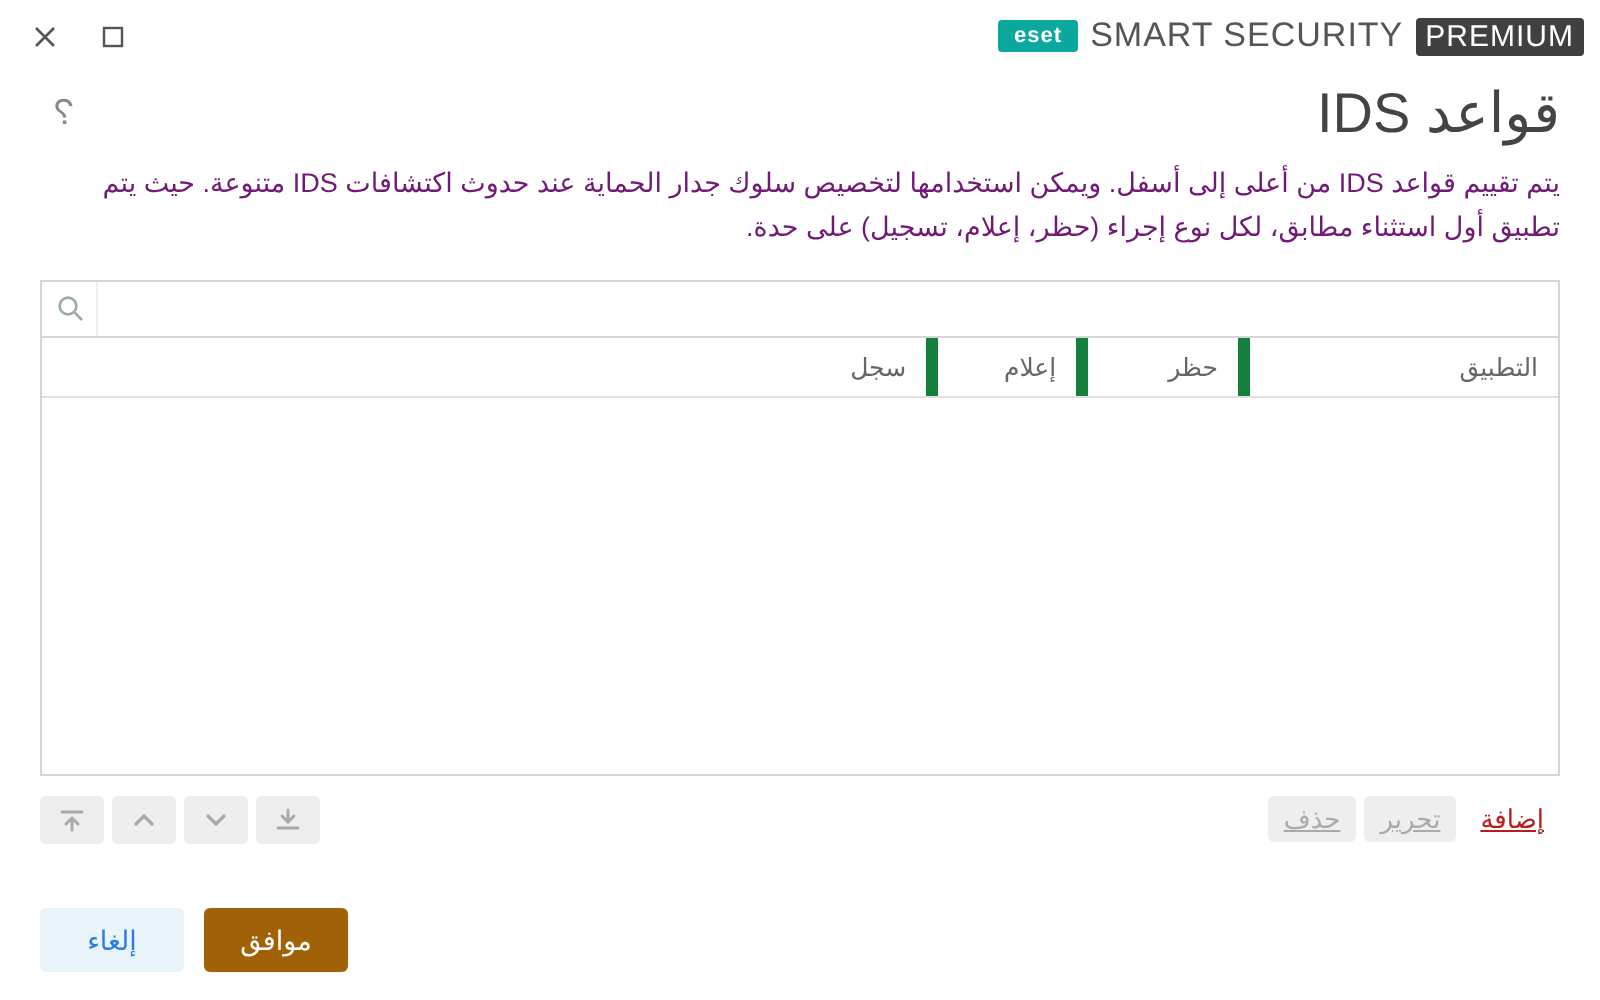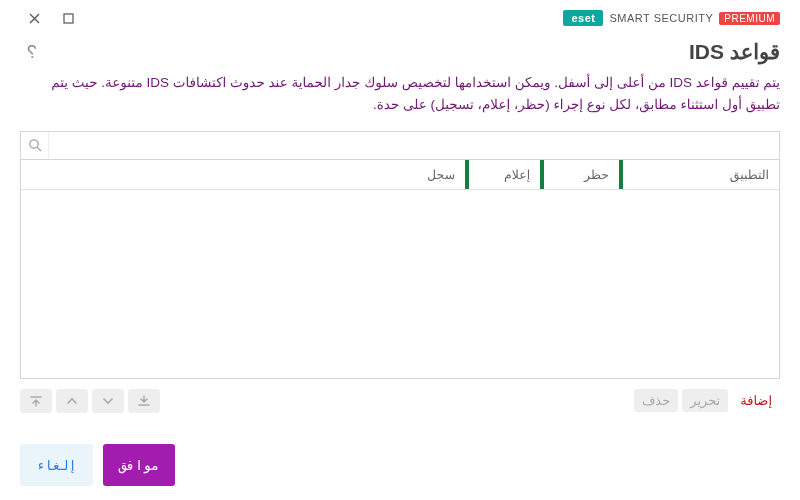--- a/index.html
+++ b/index.html
@@ -10,59 +10,59 @@
   background: #fff;
   color: #444;
   overflow: hidden;
   direction: rtl;
 }
 .titlebar {
   height: 36px;
   display: flex;
   align-items: center;
   justify-content: space-between;
-  padding: 0 20px;
+  padding: 0 8px;
   direction: ltr;
   gap: 46px;
 }
 .titlebar-left { display: flex; gap: 6px; align-items: center; }
 .titlebar-btn {
   width: 28px; height: 28px;
   display: flex; align-items: center; justify-content: center;
   cursor: pointer;
   color: #555;
 }
 .titlebar-right { display: flex; align-items: center; gap: 6px; }
 .brand-eset {
   background: #0aa89e;
   color: #fff;
   font-weight: 700;
   font-size: 11px;
   padding: 2px 8px;
   border-radius: 2px;
   letter-spacing: 0.5px;
 }
-.brand-text { font-size: 11px; color: #555; letter-spacing: 0.5px; }
+.brand-text { font-size: 17px; color: #555; letter-spacing: 0.5px; }
 .brand-premium {
-  background: #ef4444;
+  background: #404040;
   color: #fff;
-  font-size: 10px;
+  font-size: 15px;
   padding: 1px 5px;
   border-radius: 2px;
   letter-spacing: 0.5px;
 }
 .header-row {
   display: flex;
   align-items: center;
   justify-content: space-between;
   padding: 4px 20px 8px;
 }
 .page-title {
-  font-size: 21px;
-  font-weight: 700;
+  font-size: 28px;
+  font-weight: 400;
   color: #444;
 }
 .help-icon {
   width: 24px; height: 24px;
   display: flex; align-items: center; justify-content: center;
   color: #888;
   font-size: 18px;
   cursor: pointer;
   transform: scaleX(-1);
 }
@@ -111,21 +111,21 @@
   display: flex;
   height: 30px;
   border-bottom: 1px solid #e0e0e0;
   font-size: 12.5px;
   color: #666;
   align-items: center;
   direction: rtl;
 }
 .th {
   padding: 0 10px;
-  border-left: 4px solid #15803d;
+  border-left: 6px solid #15803d;
   height: 100%;
   display: flex;
   align-items: center;
   text-align: right;
 }
 .th:last-child { border-left: none; }
 .th-detection { flex: 0 0 180px; }
 .th-app { flex: 0 0 160px; }
 .th-remoteip { flex: 1; }
 .th-block { flex: 0 0 75px; padding-left: 40px; }
@@ -143,20 +143,21 @@
   padding: 10px 0 0;
 }
 .action-right { display: flex; gap: 4px; }
 .txt-btn {
   border: none;
   background: transparent;
   font-size: 13px;
   padding: 4px 8px;
   cursor: pointer;
   font-family: inherit;
+  text-decoration: underline;
 }
 .txt-btn.add { color: #b91c1c; }
 .txt-btn.disabled {
   color: #aaa;
   background: #eee;
   border-radius: 3px;
   cursor: default;
 }
 .action-left { display: flex; gap: 4px; direction: ltr; }
 .arrow-btn {
@@ -172,29 +173,29 @@
   position: absolute;
   bottom: 0; left: 0; right: 0;
   padding: 14px 20px;
   display: flex;
   gap: 10px;
   direction: rtl;
   justify-content: flex-end;
 }
 .btn {
   min-width: 72px;
-  height: 42px;
+  height: 32px;
   border: none;
   border-radius: 3px;
   font-size: 13.5px;
-  font-family: Liberation Mono, monospace;
+  font-family: Liberation Sans, sans-serif;
   cursor: pointer;
   padding: 0 16px;
 }
-.btn-primary { background: #a21caf; color: #fff; }
+.btn-primary { background: #a16207; color: #fff; }
 .btn-secondary { background: #eaf4fb; color: #2b7de0; }
 svg { display: block; }
 </style>
 </head>
 <body>
 
 <div class="titlebar">
   <div class="titlebar-left">
     <div class="titlebar-btn">
       <svg width="11" height="11" viewBox="0 0 11 11">

